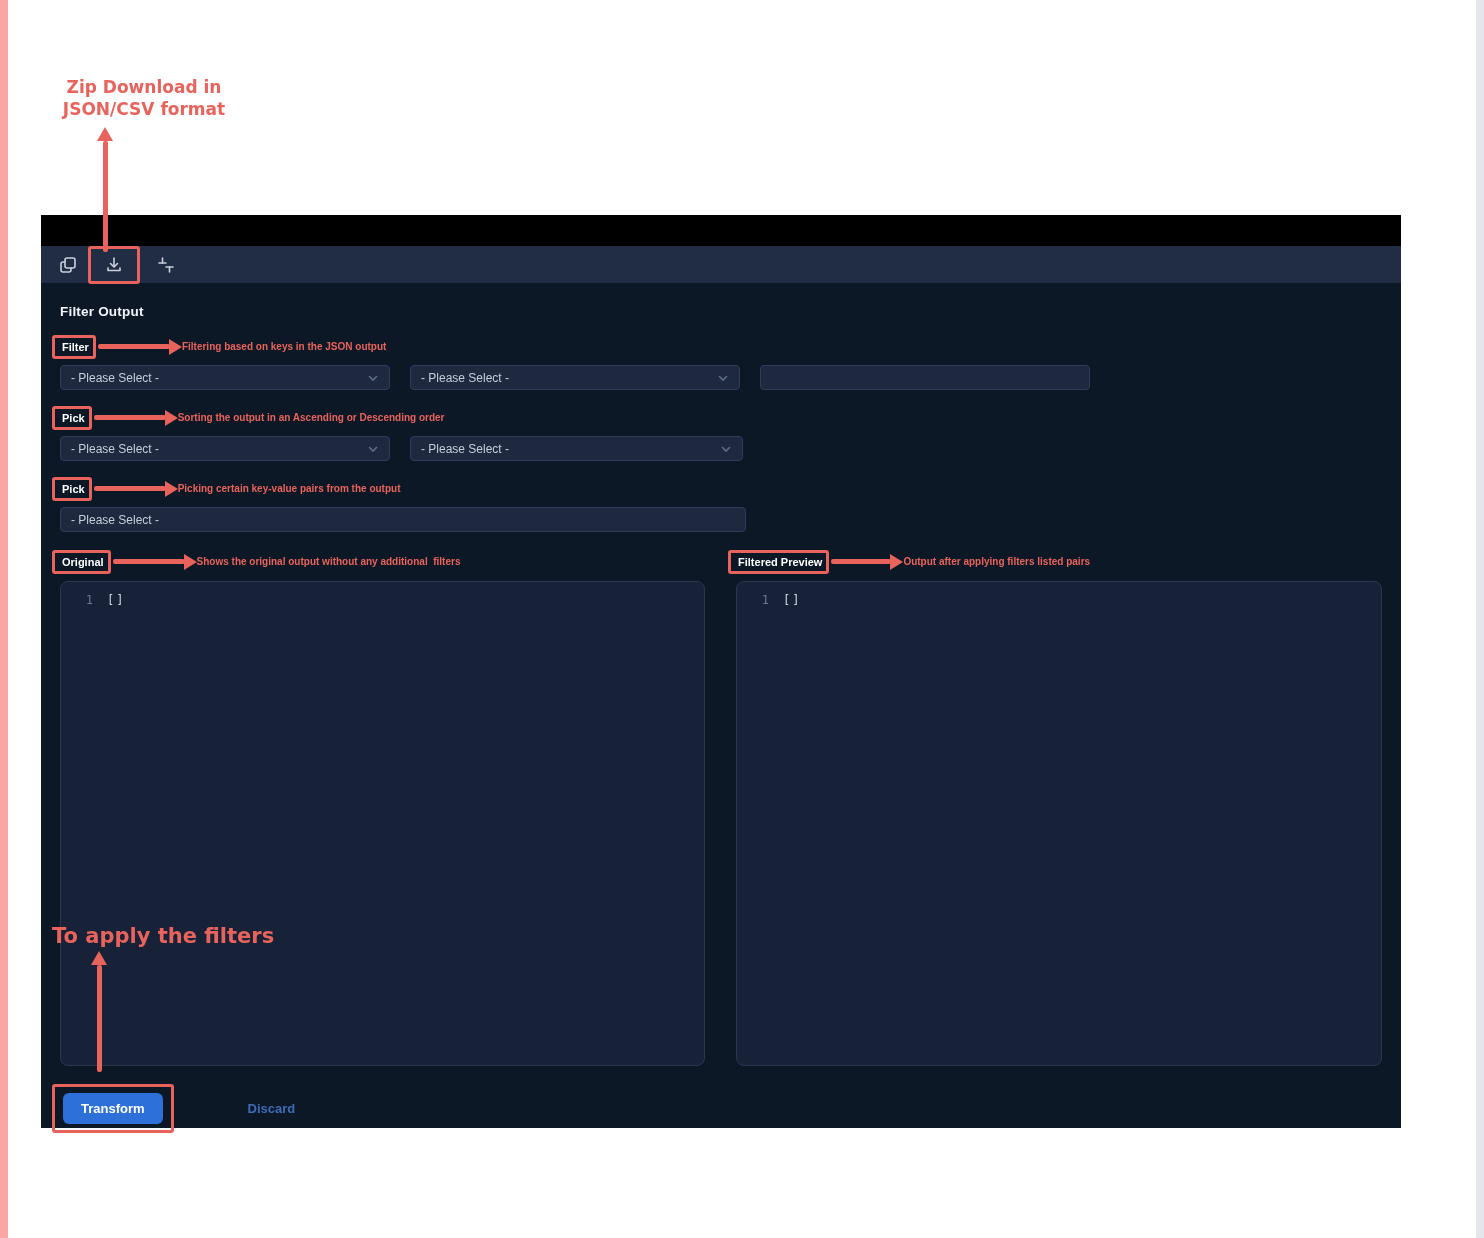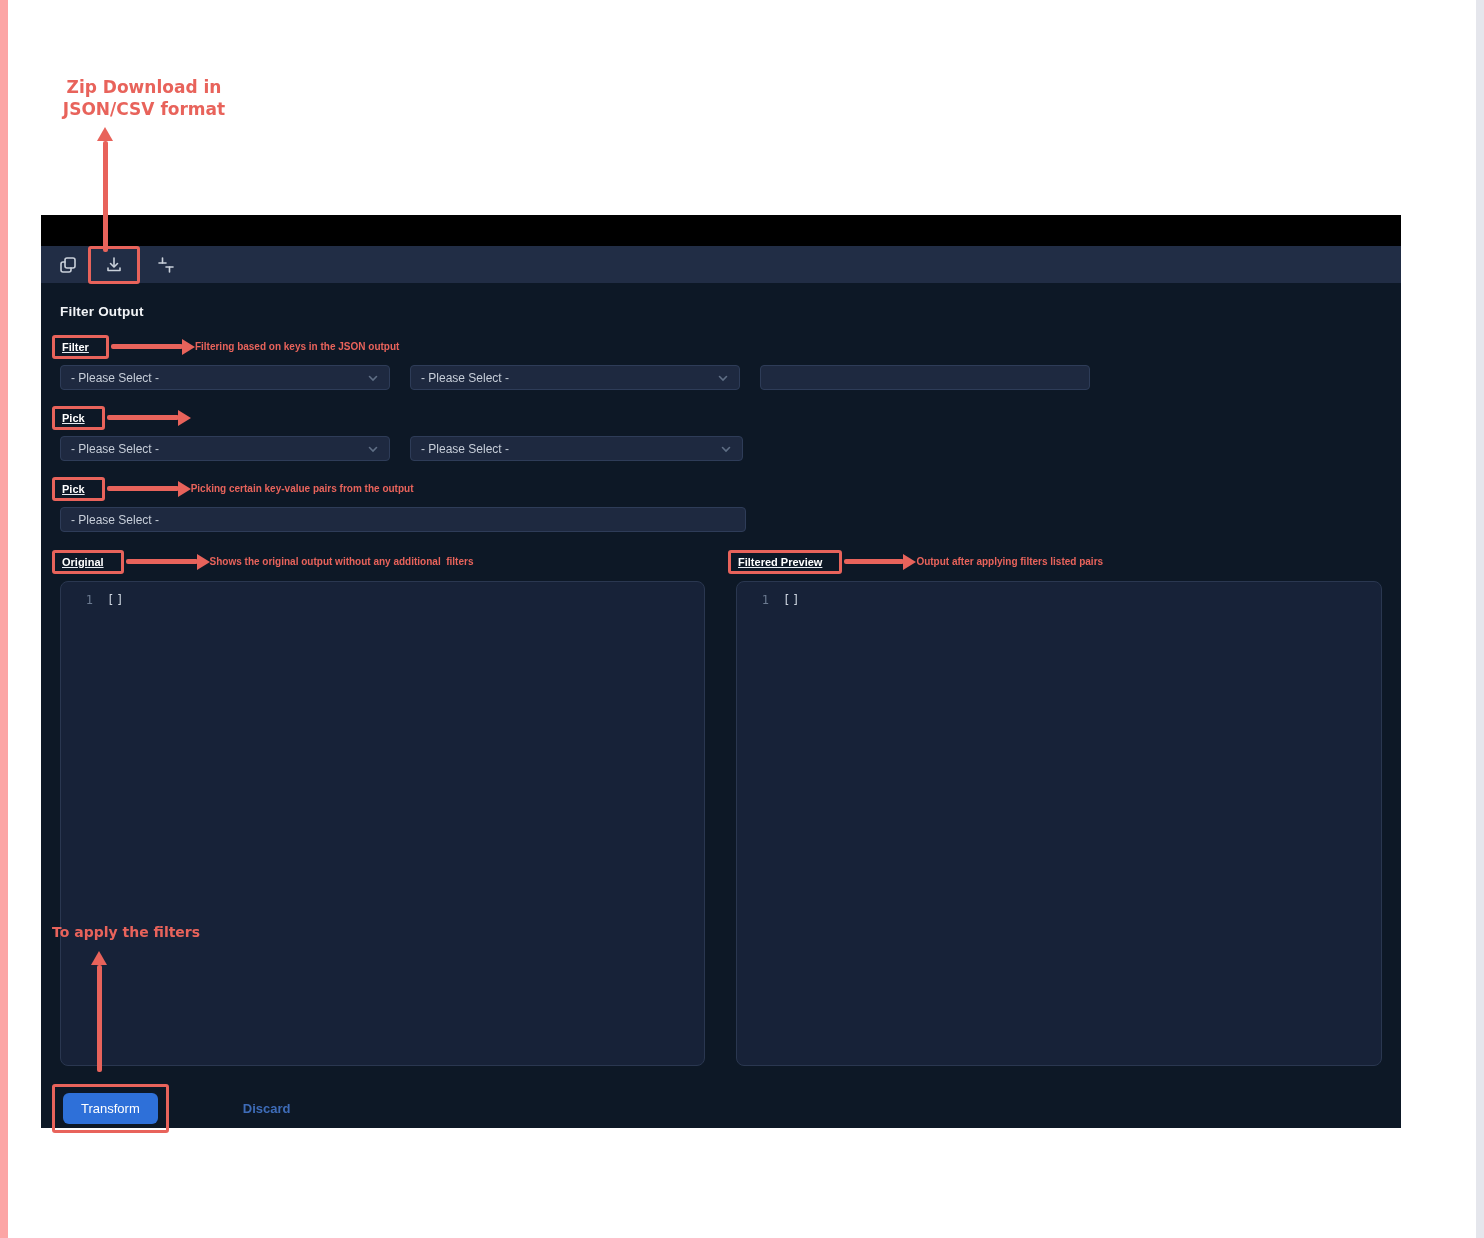--- a/index.html
+++ b/index.html
@@ -12,21 +12,21 @@
   .titlebar { height:31px; background:#000000; }
   .toolbar { height:37px; background:#212d45; display:flex; align-items:center; padding-left:14px; }
   .tool-btn { background:none; border:none; color:#c9d0da; width:26px; height:26px; display:flex; align-items:center; justify-content:center; cursor:pointer; }
   .tool-btn svg { display:block; }
 
   .content { padding:0 19px; color:#e8ecf2; }
   .panel-title { margin-top:21px; font-size:13.5px; font-weight:bold; color:#f2f4f7; letter-spacing:.2px; }
 
   
   .ann-frame { border:3px solid #e8635b; border-radius:3px; display:inline-flex; align-items:center; }
-  .frame-label { padding:3px 17px 3px 7px; margin-left:-8px; min-height:24px;text-decoration:underline; }
+  .frame-label { padding:3px 4px 3px 7px; margin-left:-8px; min-height:24px; }
   .field-label { font-size:11px; font-weight:bold; color:#ffffff; white-space:nowrap; }
 
   .label-row { margin-top:14px; display:flex; align-items:center; height:27px; }
   .harrow { display:flex; align-items:center; margin-left:2px; }
   .harrow-line { width:72px; height:5px; background:#e8635b; border-radius:2px; }
   .harrow-head { width:0; height:0; border-top:8px solid transparent; border-bottom:8px solid transparent; border-left:13px solid #e8635b; margin-left:-1px; }
   .ann-text { margin-left:0; color:#e8635b; font-family:Liberation Sans, sans-serif; font-weight:bold; font-size:10px; white-space:pre-wrap; }
 
   .field-row { margin-top:5px; display:flex; gap:20px; }
   .select, .text-input { height:25px; background:#1e2940; border:1px solid #2e3c58; border-radius:4px; display:flex; align-items:center; padding:0 10px; font-size:12px; color:#c7ced9; }
@@ -41,31 +41,31 @@
 
   .editors-row { margin-top:6px; display:flex; gap:31px; }
   .editor { height:485px; background:#172238; border:1px solid #2a3750; border-radius:8px; padding-top:11px; font-family:"DejaVu Sans Mono", monospace; font-size:12px; }
   .editor.left { width:670px; } .editor.right { width:671px; }
   .code-line { display:flex; }
   .line-no { width:32px; text-align:right; color:#6b7a90; }
   .code-text { margin-left:14px; color:#cdd4df; letter-spacing:2px; }
 
   .footer { margin-top:18px; display:flex; align-items:center; }
   .frame-btn { padding:6px 8px; margin-left:-8px; }
-  .transform-btn { background:#2e70d9; border:none; border-radius:6px; color:#ffffff; font-weight:normal; font-size:13px; padding:8px 18px; cursor:pointer; font-family:"Liberation Sans", sans-serif; }
+  .transform-btn { background:#2e70d9; border:none; border-radius:6px; color:#ffffff; font-weight:bold; font-size:13px; padding:8px 18px; cursor:pointer; font-family:"Liberation Sans", sans-serif; }
   .discard-link { margin-left:27px; color:#3e6cb8; font-weight:bold; font-size:13px; text-decoration:none; cursor:pointer;padding-left:47px; }
 
   
   .ann-top { position:absolute; left:16px; top:76px; width:240px; text-align:center; z-index:5;
              color:#e8635b; font-family:"DejaVu Sans", sans-serif; font-weight:bold; font-size:17px; line-height:22px; }
   .varrow { position:absolute; z-index:5; display:flex; flex-direction:column; align-items:center; }
   .varrow-head { width:0; height:0; border-left:8px solid transparent; border-right:8px solid transparent; border-bottom:14px solid #e8635b; }
   .varrow-line { width:5px; background:#e8635b; border-radius:2px; }
   .varrow-top { left:89px; top:127px; } .varrow-top .varrow-line { height:111px; }
-  .ann-apply { position:absolute; left:44px; top:924px; z-index:5; color:#e8635b; font-family:"DejaVu Sans", sans-serif; font-weight:bold; font-size:14px; }
+  .ann-apply { position:absolute; left:44px; top:924px; z-index:5; color:#e8635b; font-family:"DejaVu Sans", sans-serif; font-weight:bold; font-size:21px; }
   .varrow-bottom { left:83px; top:951px; } .varrow-bottom .varrow-line { height:107px; }
 </style>
 </head>
 <body>
 
 <div class="page">
   <div class="scroll-strip"></div>
 
   <div class="ann-top">
     <div>Zip Download in</div>
@@ -145,20 +145,21 @@
       </div>
 
       <div class="label-row">
         <span class="ann-frame frame-label">
           <span class="field-label">Pick</span>
         </span>
         <span class="harrow">
           <span class="harrow-line"></span>
           <span class="harrow-head"></span>
         </span>
+        <span class="ann-text">Sorting the output in an Ascending or Descending order</span>
       </div>
       <div class="field-row">
         <div class="select w330">
           <span>- Please Select -</span>
           <span class="chevron">
             <svg width="12" height="12" viewBox="0 0 12 12" fill="none" stroke="#5f6e85" stroke-width="1.6" stroke-linecap="round">
                 <path d="M2.5 4.5 6 8l3.5-3.5"></path>
               </svg>
           </span>
         </div>

